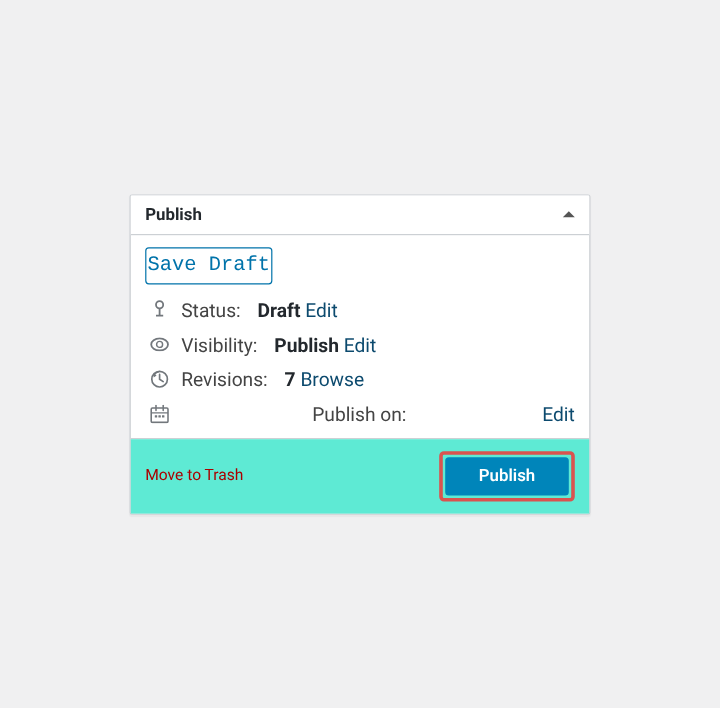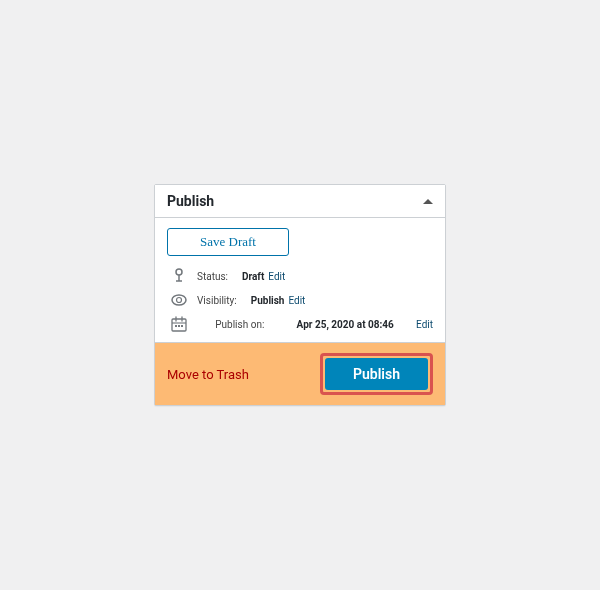--- a/index.html
+++ b/index.html
@@ -12,21 +12,21 @@
       width: 600px;
       height: 590px;
       font-family: -apple-system, BlinkMacSystemFont, "Segoe UI", Roboto, sans-serif;
       font-size: 13px;
       color: #444;
     }
 
     .panel {
       background: #fff;
       border: 1px solid #ccd0d4;
-      width: 292px;
+      width: 384px;
       border-radius: 2px;
       box-shadow: 0 1px 1px rgba(0,0,0,0.04);
     }
 
     .panel-header {
       display: flex;
       align-items: center;
       justify-content: space-between;
       padding: 8px 12px;
       border-bottom: 1px solid #ccd0d4;
@@ -56,32 +56,32 @@
     .button-row {
       display: flex;
       justify-content: space-between;
       margin-bottom: 12px;
     }
 
     .btn-outline {
       border: 1px solid #0073aa;
       background: #fff;
       color: #0073aa;
-      padding: 5px 32px;
+      padding: 5px 1px;
       border-radius: 3px;
       cursor: pointer;
-      font-size: 13px;
-      font-family: Liberation Serif, serif;
+      font-size: 17px;
+      font-family: Liberation Mono, monospace;
     }
 
     .meta-row {
       display: flex;
       align-items: center;
       margin-bottom: 10px;
-      font-size: 10px;
+      font-size: 16px;
       color: #444;
     }
 
     .meta-row:last-child {
       margin-bottom: 0;
       justify-content: space-between;
     }
 
     .meta-icon {
       width: 24px;
@@ -107,21 +107,21 @@
       text-decoration: none;
       margin-left: 4px;
       cursor: pointer;
     }
 
     .panel-footer {
       display: flex;
       align-items: center;
       justify-content: space-between;
       padding: 10px 12px;
-      background: #fdba74;
+      background: #5eead4;
     }
 
     .move-to-trash {
       color: #a00;
       text-decoration: none;
       font-size: 13px;
       cursor: pointer;
     }
 
     .publish-btn-wrapper {
@@ -184,35 +184,47 @@
         <svg width="16" height="12" viewBox="0 0 16 12" fill="none" xmlns="http://www.w3.org/2000/svg">
           <ellipse cx="8" cy="6" rx="7" ry="5" stroke="#72777c" stroke-width="1.5" fill="none"></ellipse>
           <circle cx="8" cy="6" r="2.5" stroke="#72777c" stroke-width="1.2" fill="none"></circle>
         </svg>
       </span>
       <span class="meta-label">Visibility:</span>
       <span class="meta-value">Publish</span>
       <a class="meta-edit">Edit</a>
     </div>
 
+    <div class="meta-row">
+      <span class="meta-icon icon-svg">
+        <svg width="16" height="16" viewBox="0 0 16 16" fill="none" xmlns="http://www.w3.org/2000/svg">
+          <circle cx="8" cy="8" r="6.5" stroke="#72777c" stroke-width="1.4" fill="none"></circle>
+          <path d="M8 4 L8 8 L11 10" stroke="#72777c" stroke-width="1.4" stroke-linecap="round" fill="none"></path>
+          <path d="M3 5 Q5 2 8 1.5" stroke="#72777c" stroke-width="1.2" fill="none"></path>
+          <polygon points="3,3.5 3,6.5 5.5,5" fill="#72777c"></polygon>
+        </svg>
+      </span>
+      <span class="meta-label">Revisions:</span>
+      <span class="meta-value">7</span>
+      <a class="meta-edit">Browse</a>
+    </div>
 
     <div class="meta-row">
       <span class="meta-icon icon-svg">
         <svg width="16" height="16" viewBox="0 0 16 16" fill="none" xmlns="http://www.w3.org/2000/svg">
           <rect x="1" y="3" width="14" height="12" rx="1" stroke="#72777c" stroke-width="1.3" fill="none"></rect>
           <line x1="1" y1="7" x2="15" y2="7" stroke="#72777c" stroke-width="1.1"></line>
           <line x1="5" y1="1" x2="5" y2="5" stroke="#72777c" stroke-width="1.3" stroke-linecap="round"></line>
           <line x1="11" y1="1" x2="11" y2="5" stroke="#72777c" stroke-width="1.3" stroke-linecap="round"></line>
           <rect x="4" y="9" width="2" height="2" fill="#72777c" rx="0.3"></rect>
           <rect x="7" y="9" width="2" height="2" fill="#72777c" rx="0.3"></rect>
           <rect x="10" y="9" width="2" height="2" fill="#72777c" rx="0.3"></rect>
         </svg>
       </span>
       <span class="meta-label">Publish on:</span>
-      <span class="meta-value">Apr 25, 2020 at 08:46</span>
       <a class="meta-edit">Edit</a>
     </div>
 
   </div>
 
   <div class="panel-footer">
     <a class="move-to-trash">Move to Trash</a>
     <div class="publish-btn-wrapper">
       <button class="btn-publish">Publish</button>
     </div>

